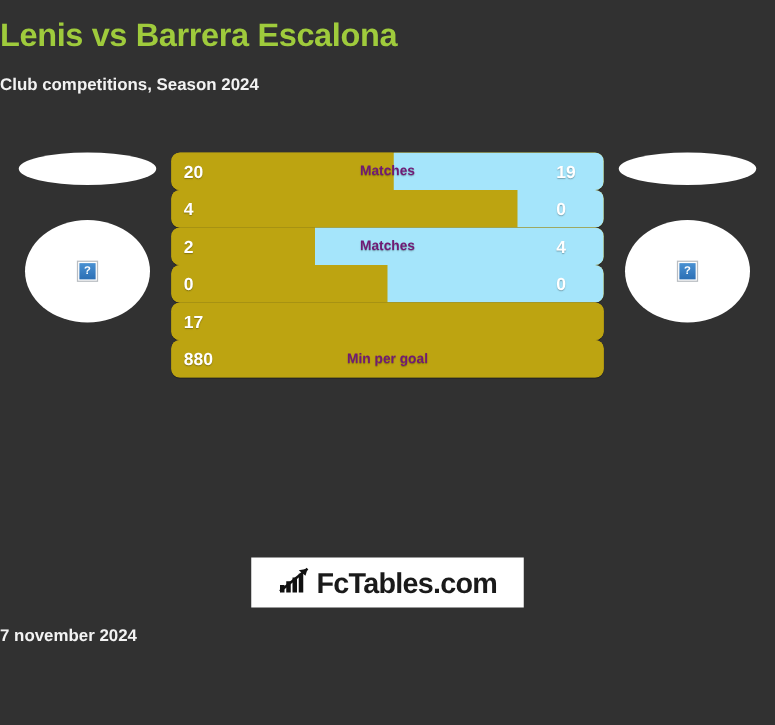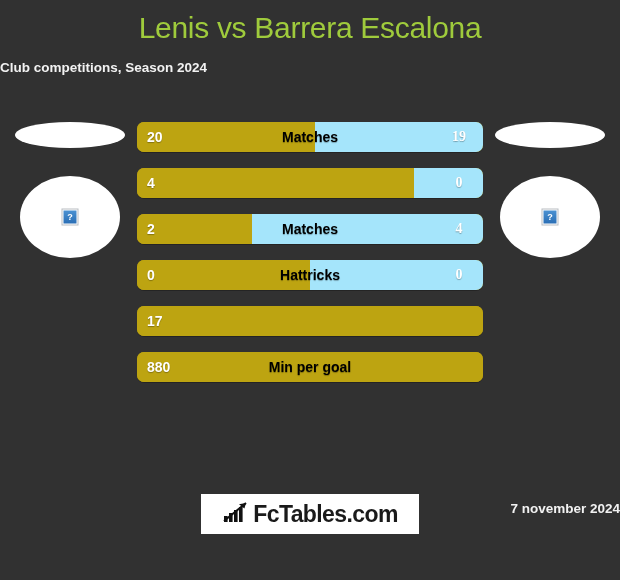--- a/index.html
+++ b/index.html
@@ -16,24 +16,23 @@
   }
 
   .page {
     position: relative;
     width: 620px;
     height: 580px;
   }
 
   
   .title {
-    text-align: center;
     color: #9fcb3c;
-    font-size: 30px;
-    font-weight: normal;
+    font-size: 26px;
+    font-weight: bold;
     letter-spacing: -0.3px;
     padding-top: 11px;
     line-height: 34px;
     white-space: nowrap;
   }
   .subtitle {
     color: #f2f2f2;
     font-size: 13.5px;
     font-weight: bold;
     padding-top: 15px;
@@ -92,21 +91,20 @@
   
   .stats {
     position: absolute;
     left: 137px;
     top: 122px;
     width: 346px;
   }
   .stat-row {
     position: relative;
     height: 30px;
-    margin-bottom: 16px;
     border-radius: 7px;
     overflow: hidden;
     background: #bda411;
     box-shadow: 0 1px 0 rgba(0,0,0,0.25);
   }
   .bar-left {
     position: absolute;
     left: 0; top: 0; bottom: 0;
     background: #bda411;
   }
@@ -124,27 +122,27 @@
     padding: 0 10px;
     box-sizing: border-box;
   }
   .stat-val {
     color: #ffffff;
     font-size: 14px;
     font-weight: bold;
     text-shadow: 0 1px 1px rgba(0,0,0,0.30);
     min-width: 28px;
   }
-  .stat-val.right { text-align: center; font-family: Liberation Serif, serif; }
+  .stat-val.right { text-align: left; }
   .stat-label {
     position: absolute;
     left: 0; right: 0;
     text-align: center;
-    color: #000000;
-    font-size: 14px;
+    color: #701a75;
+    font-size: 11px;
     font-weight: bold;
     text-shadow: 0 1px 1px rgba(0,0,0,0.30);
     pointer-events: none;
   }
 
   
   .logo-wrap {
     position: absolute;
     left: 0;
     right: 0;
@@ -153,37 +151,36 @@
     justify-content: center;
   }
   .logo-box {
     background: #ffffff;
     width: 218px;
     height: 40px;
     display: flex;
     align-items: center;
     justify-content: center;
     gap: 5px;
-    margin-top: 48px;
   }
   .logo-text {
     color: #1a1a1a;
     font-size: 23px;
     font-weight: bold;
     letter-spacing: -0.6px;
     line-height: 24px;
   }
 
   
   .date {
     position: absolute;
     left: 0;
     right: 0;
     top: 501px;
-    text-align: right;
+    text-align: left;
     color: #f2f2f2;
     font-size: 13.5px;
     font-weight: bold;
   }
 </style>
 </head>
 <body>
 
 <div class="page">
 
@@ -233,21 +230,20 @@
           <span class="stat-val">2</span>
           <span class="stat-label">Matches</span>
           <span class="stat-val right">4</span>
         </div>
       </div>
       <div class="stat-row">
         <div class="bar-left" style="width: 50%; background: rgb(189, 164, 17);"></div>
         <div class="bar-right" style="width: 50%; background: rgb(165, 229, 251);"></div>
         <div class="stat-inner">
           <span class="stat-val">0</span>
-          <span class="stat-label">Hattricks</span>
           <span class="stat-val right">0</span>
         </div>
       </div>
       <div class="stat-row">
         <div class="bar-left" style="width: 100%; background: rgb(189, 164, 17);"></div>
         <div class="stat-inner">
           <span class="stat-val">17</span>
           <span class="stat-val right"></span>
         </div>
       </div>

